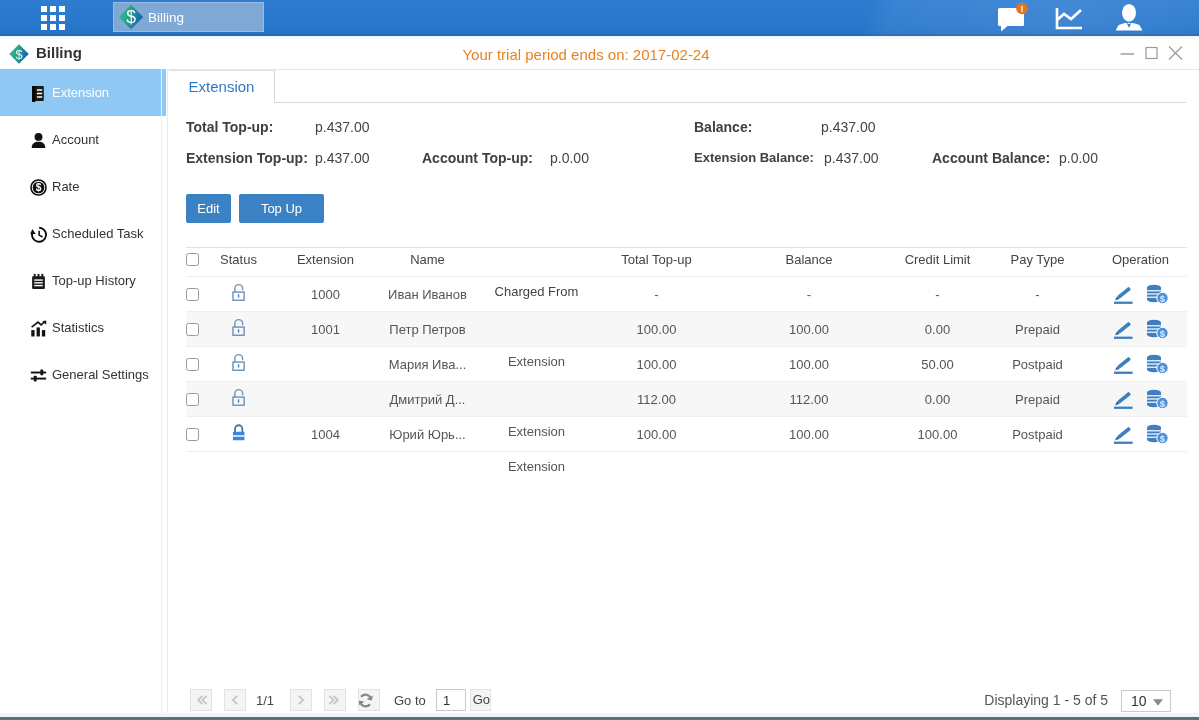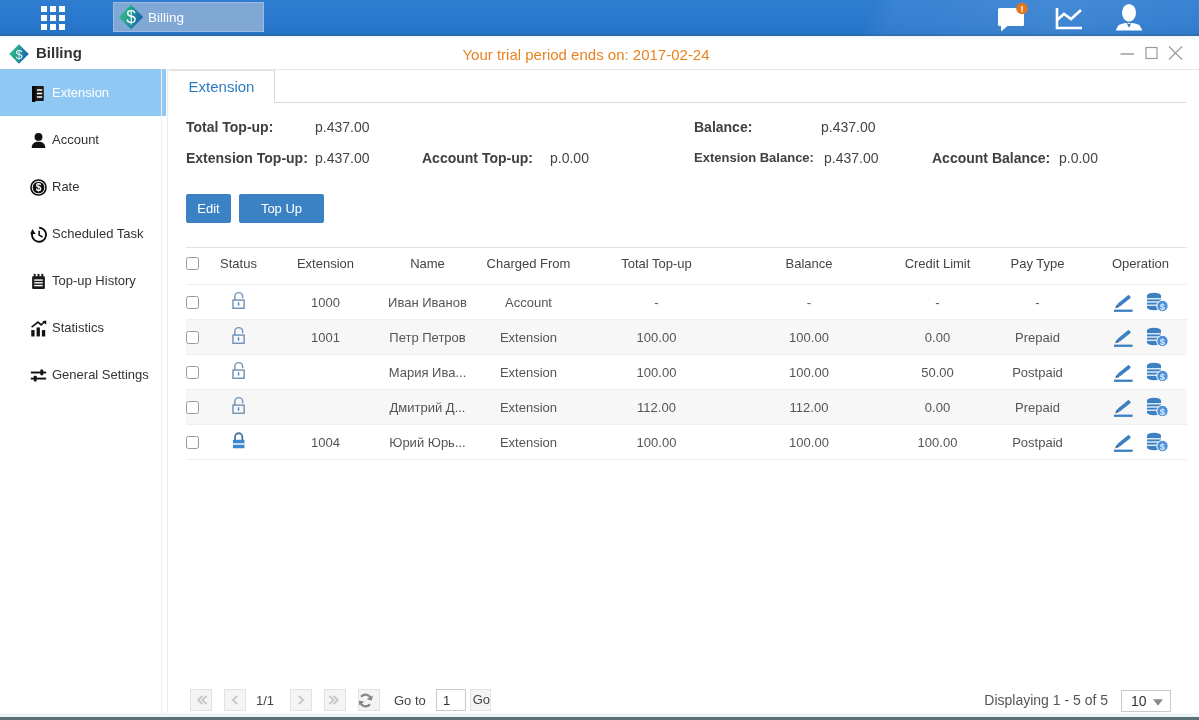--- a/index.html
+++ b/index.html
@@ -48,34 +48,34 @@
 .stat { position:absolute; font-size:14px; color:#444; white-space:nowrap; }
 .stat b { font-weight:bold; color:#404040; }
 
 
 .btn { position:absolute; top:124px; height:29px; background:#3b82c4; color:#fff; font-size:13px;
   text-align:center; line-height:29px; border-radius:2px; }
 
 
 .tbl { position:absolute; left:17px; top:177px; width:1001px; }
 .trow { position:absolute; left:0; width:1001px; height:35px; }
-.thead { height:38px; border-top:1px solid #e3e3e3; border-bottom:1px solid #e3e3e3; font-weight:bold;}
+.thead { height:30px; border-top:1px solid #e3e3e3; border-bottom:1px solid #e3e3e3; font-weight:bold;}
 .cell { position:absolute; top:0; height:100%; display:flex; align-items:center; justify-content:center;
   font-size:13px; color:#555; }
 .thead .cell { color:#444; font-weight:normal; padding-bottom:5px; }
 .alt { background:#f7f7f7; }
 .trow { border-bottom:1px solid #efefef; }
 .cb { width:13px; height:13px; border:1.4px solid #9a9a9a; background:#fff; border-radius:2.5px; }
 
 
 .c0 { left:0;   width:27px; justify-content:flex-start; }
 .c1 { left:27px;  width:51px; }
 .c2 { left:78px;  width:123px; }
 .c3 { left:201px; width:81px; white-space:nowrap; }
-.c4 { left:282px; width:121px; }
+.c4 { left:290px; width:121px;margin-top:32px; }
 .c5 { left:403px; width:135px;text-align:center; }
 .c6 { left:538px; width:170px; }
 .c7 { left:708px; width:87px; }
 .c8 { left:795px; width:113px; }
 .c9 { left:908px; width:93px; }
 .trow { position:relative; }
 .lk { width:15px; height:18.75px; position:relative; top:-1.5px; }
 
 
 .pagebar { position:absolute; left:17px; bottom:3px; width:1001px; height:22px; }

